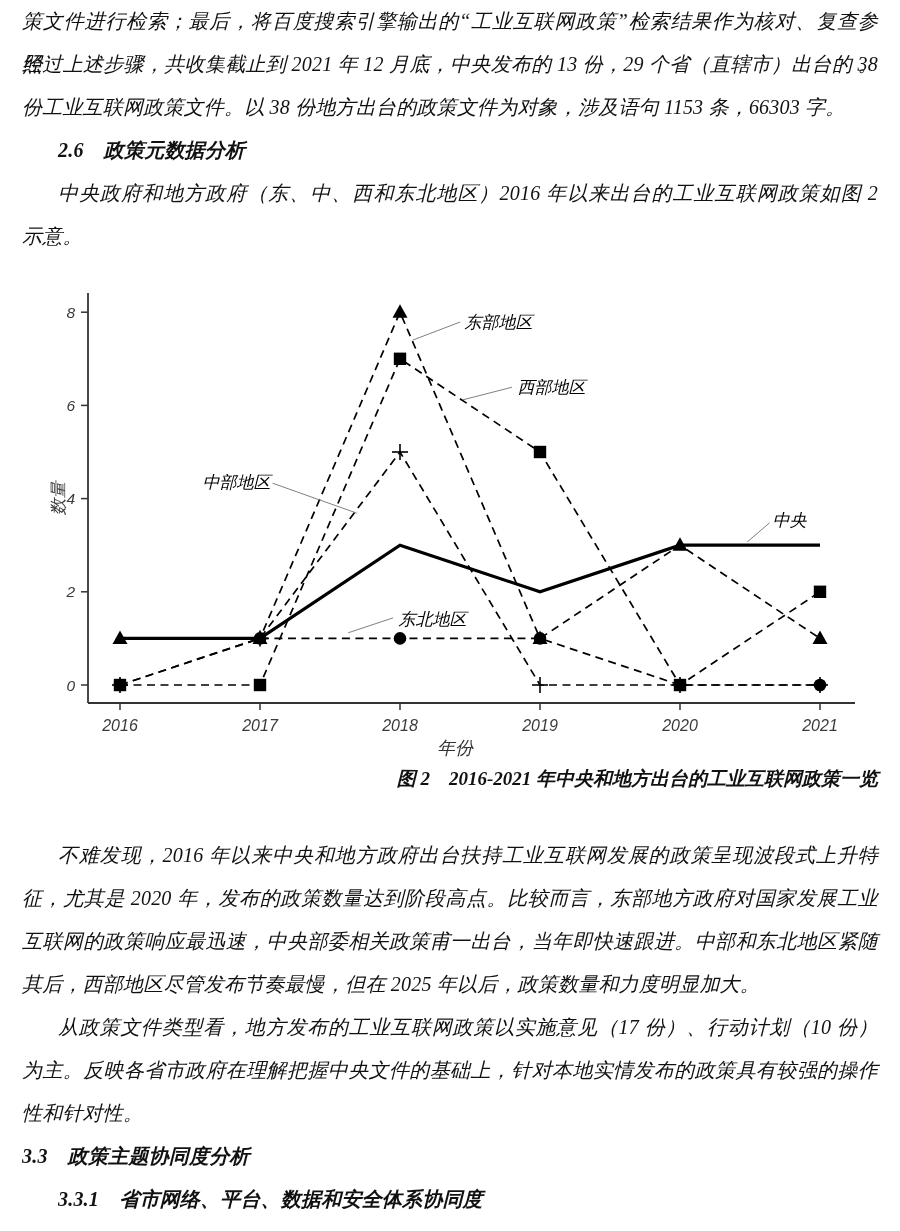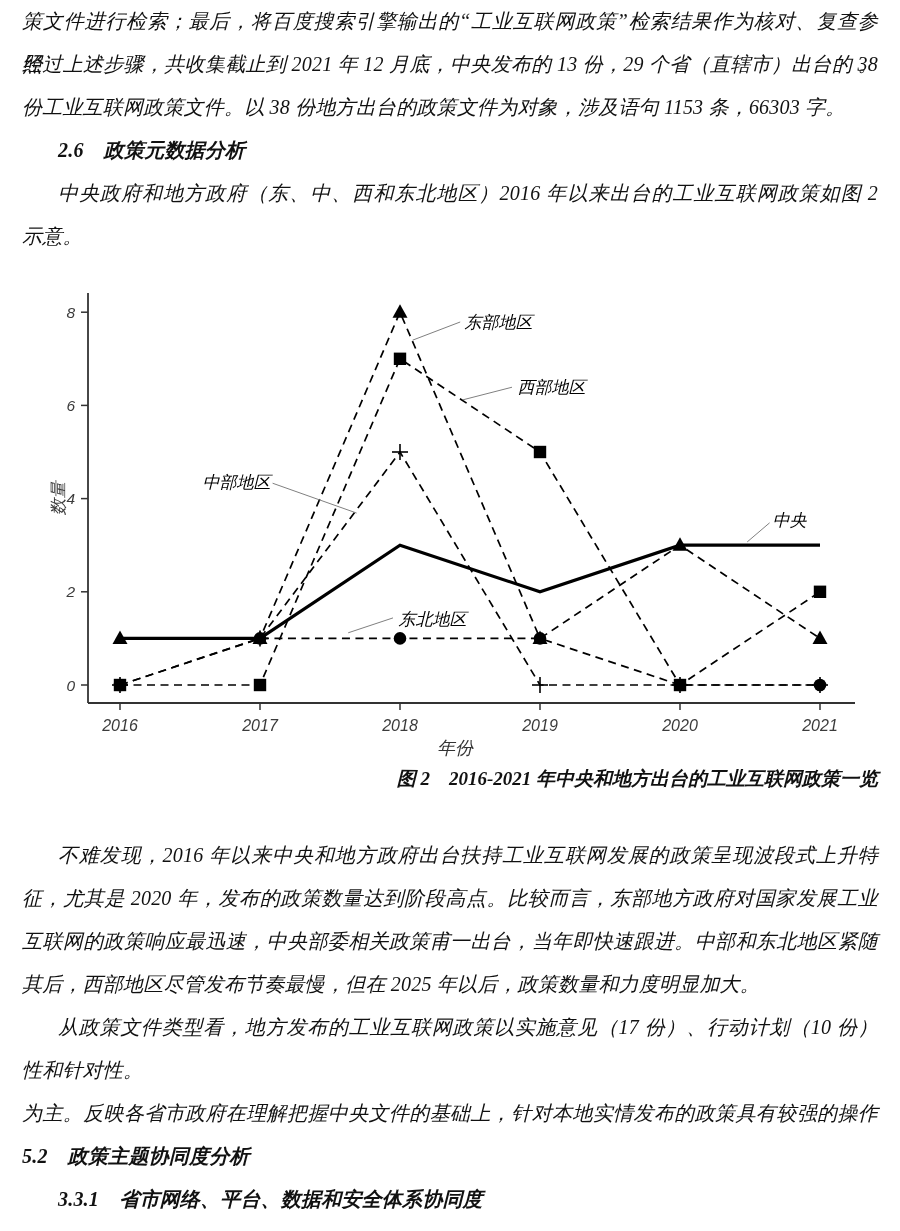--- a/index.html
+++ b/index.html
@@ -130,20 +130,20 @@
 
   <div class="after-fig">
     <div class="tline fill indent">不难发现，2016 年以来中央和地方政府出台扶持工业互联网发展的政策呈现波段式上升特</div>
     <div class="tline fill">征，尤其是 2020 年，发布的政策数量达到阶段高点。比较而言，东部地方政府对国家发展工业</div>
     <div class="tline fill">互联网的政策响应最迅速，中央部委相关政策甫一出台，当年即快速跟进。中部和东北地区紧随</div>
     <div class="tline">其后，西部地区尽管发布节奏最慢，但在 2025 年以后，政策数量和力度明显加大。</div>
   </div>
 
   <div>
     <div class="tline fill indent">从政策文件类型看，地方发布的工业互联网政策以实施意见（17 份）、行动计划（10 份）</div>
+    <div class="tline fill">为主。反映各省市政府在理解把握中央文件的基础上，针对本地实情发布的政策具有较强的操作</div>
     <div class="tline">性和针对性。</div>
-    <div class="tline fill">为主。反映各省市政府在理解把握中央文件的基础上，针对本地实情发布的政策具有较强的操作</div>
   </div>
 
-  <div class="tline bold">5.2　政策主题协同度分析</div>
+  <div class="tline bold">3.3　政策主题协同度分析</div>
   <div class="tline bold indent">3.3.1　省市网络、平台、数据和安全体系协同度</div>
 
 </div>
 
 </body></html>

